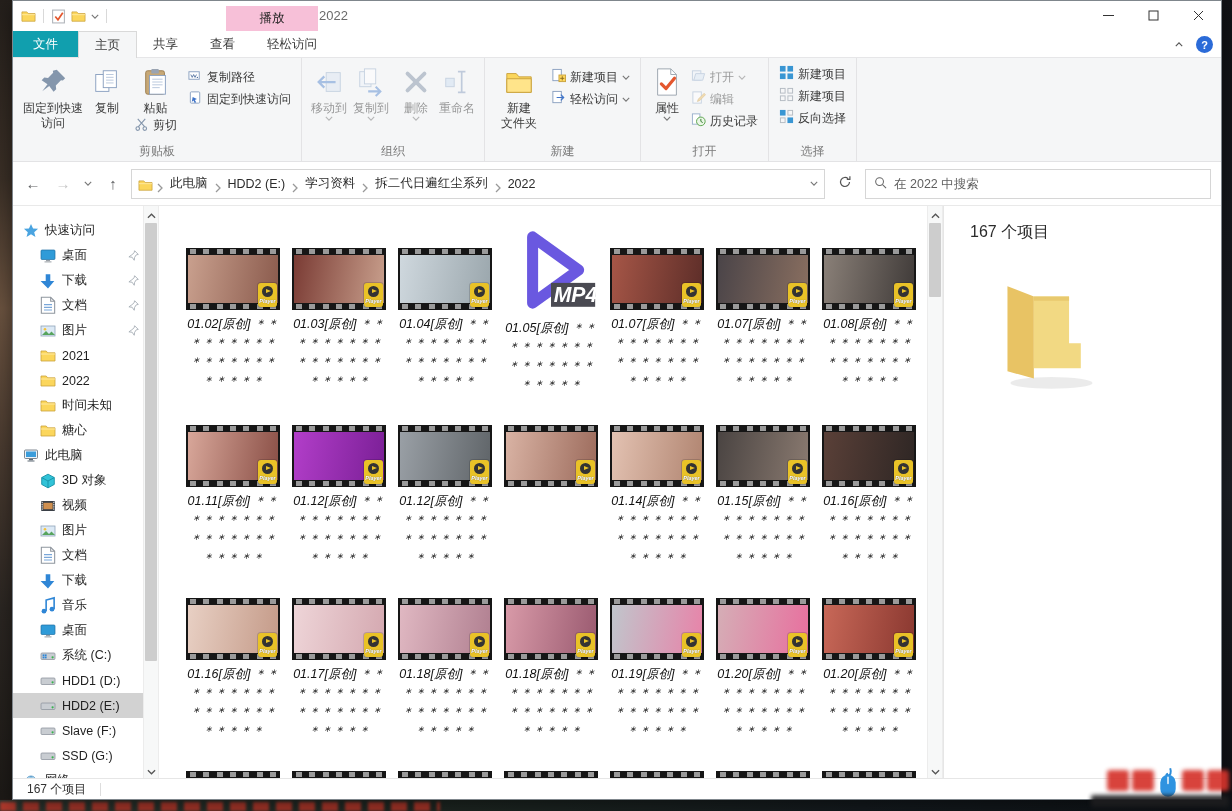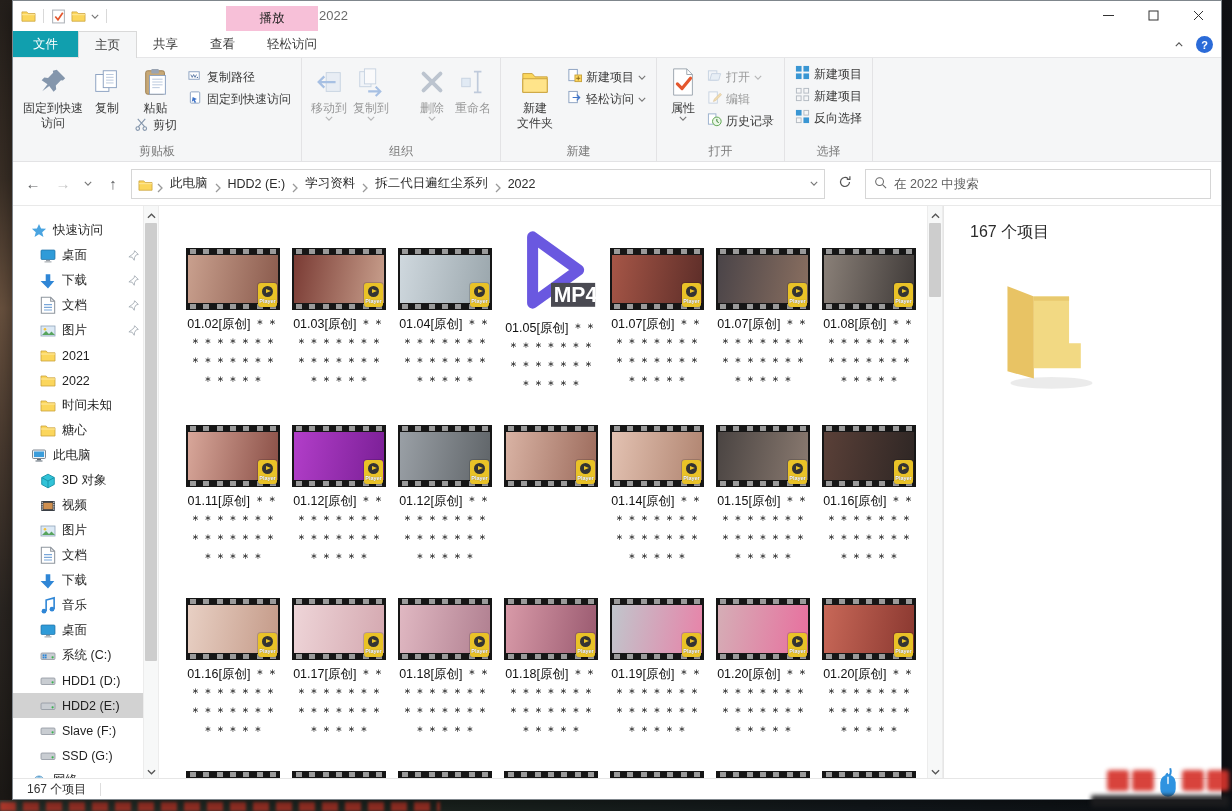--- a/index.html
+++ b/index.html
@@ -64,33 +64,33 @@
   .refreshbtn { width:28px; height:28px; display:flex; align-items:center; justify-content:center; }
   .refreshbtn svg { width:14px; height:14px; }
   .searchbox { width:346px; height:30px; border:1px solid #d6d6d6; background:#fff; display:flex; align-items:center; padding:0 8px; gap:7px; }
   .searchbox svg { width:13px; height:13px; flex:0 0 auto; }
   .searchbox input { border:none; outline:none; font-size:12.5px; color:#333; width:100%; font-family:inherit; }
   .searchbox input::placeholder { color:#5f5f5f; opacity:1; }
 
   
   .main { flex:1; display:flex; overflow:hidden; }
   .sidebar { width:130px; overflow:hidden; padding-top:12px; flex:0 0 auto; }
-  .sbitem { height:25px; display:flex; align-items:center; gap:6px; font-size:12.5px; color:#1f1f1f; padding-left:18px; position:relative; white-space:nowrap; }
+  .sbitem { height:25px; display:flex; align-items:center; gap:6px; font-size:12.5px; color:#1f1f1f; padding-left:10px; position:relative; white-space:nowrap; }
   .sbitem.child { padding-left:27px; }
   .sbitem.sel { background:#d2d2d2; }
   .sbitem .sico { width:16px; height:14px; flex:0 0 auto; display:flex; align-items:center; }
   .sbitem .pin { position:absolute; right:4px; width:11px; height:11px; opacity:.75; }
   .vscroll { width:16px; background:#f7f8f8; border-left:1px solid #ececec; border-right:1px solid #ececec; position:relative; flex:0 0 auto; }
   .varrow { position:absolute; left:0; width:14px; height:16px; display:flex; align-items:center; justify-content:center; }
   .varrow svg { width:9px; height:6px; }
   .vthumb { position:absolute; left:1px; width:12px; background:#cdcdcd; border-radius:1px; }
 
   .filewrap { flex:1; overflow:hidden; position:relative; background:#fff; }
   .filegrid { position:absolute; left:27px; top:42px; display:grid; grid-template-columns:repeat(7,94px); column-gap:12px; row-gap:30px; }
-  .fitem { width:94px; }
+  .fitem { width:94px;font-style:italic; }
   .fthumb { position:relative; width:94px; height:62px; background:#161616; padding:7px 2px; }
   .fimg { width:100%; height:48px; }
   .sprock { position:absolute; left:2px; right:2px; height:7px; background:#161616; display:flex; justify-content:space-between; align-items:center; padding:0 2px; }
   .sprock.top { top:0; } .sprock.bot { bottom:0; }
   .sprock i { width:6px; height:4.5px; background:#9a9a9a; display:block; }
   .pbadge { position:absolute; right:3px; bottom:3px; width:19px; height:24px; background:#e9c227; border-radius:3px;
     display:flex; flex-direction:column; align-items:center; justify-content:center; box-shadow:0 0 0 1px rgba(0,0,0,.15); }
   .pbadge .pc { width:11px; height:11px; border-radius:50%; background:#333; position:relative; }
   .pbadge .pc:after { content:""; position:absolute; left:4px; top:2.7px; border-left:5px solid #e9c227; border-top:2.8px solid transparent; border-bottom:2.8px solid transparent; }
   .pbadge .pt { font-size:5.5px; font-weight:bold; color:#fff; text-shadow:0 0 1px #555; margin-top:1px; }
@@ -266,21 +266,21 @@
                 <path d="M13 26h13m-5-5l5 5-5 5" stroke="#5b8bd0" stroke-width="2.2" fill="none"></path>
               </svg>
             </span>
           <span class="blabel"><span>复制到</span></span>
           <span class="caret">
               <svg viewBox="0 0 10 6">
                 <path d="M1 1l4 4 4-4" fill="none" stroke="#777" stroke-width="1.4"></path>
               </svg>
             </span>
         </div>
-        <div class="bigbtn muted" style="margin-left:20px">
+        <div class="bigbtn muted" style="margin-left:4px">
           <span class="bicon">
               <svg viewBox="0 0 32 32">
                 <path d="M7 7l18 18M25 7L7 25" stroke="#8494a8" stroke-width="4.2" stroke-linecap="round"></path>
               </svg>
             </span>
           <span class="blabel">删除</span>
           <span class="caret">
               <svg viewBox="0 0 10 6">
                 <path d="M1 1l4 4 4-4" fill="none" stroke="#777" stroke-width="1.4"></path>
               </svg>

